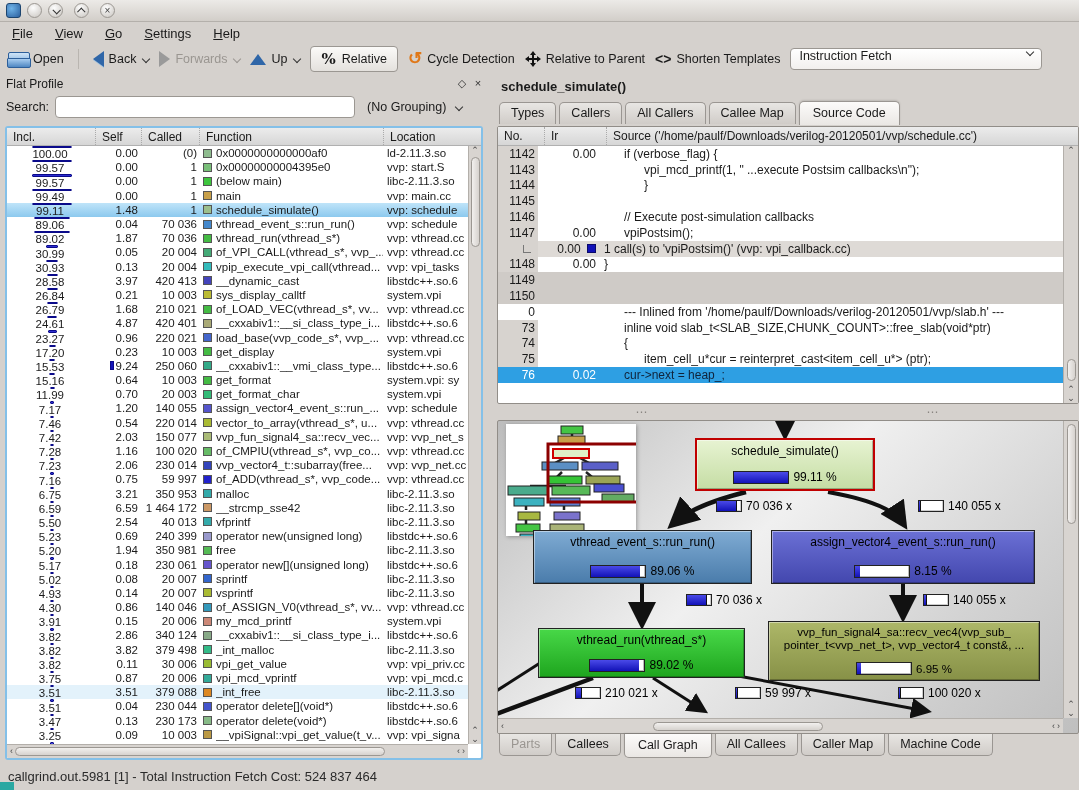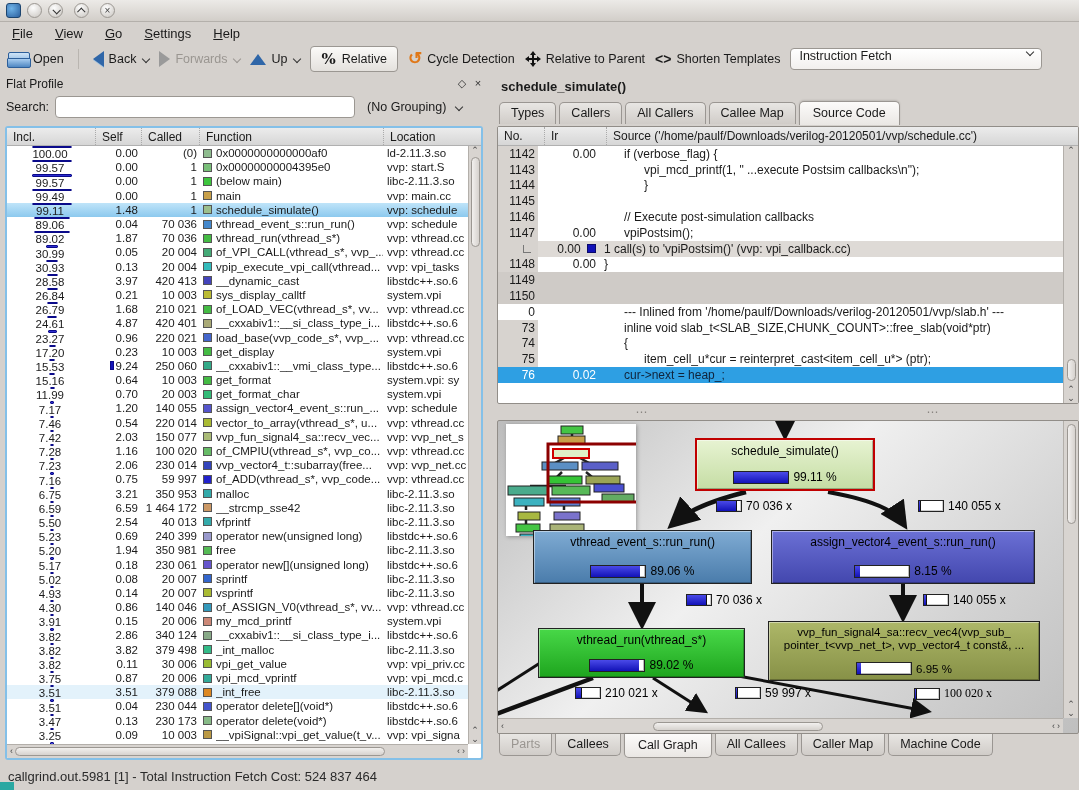--- a/index.html
+++ b/index.html
@@ -1082,21 +1082,21 @@
             <i style="width: 24%;"></i>
           </span>
           <span>210 021 x</span>
         </div>
       <div class="edge-label" style="left:237px; top:265px;">
         <span class="cbar">
             <i style="width: 10%;"></i>
           </span>
           <span>59 997 x</span>
         </div>
-      <div class="edge-label" style="left:416px; top:265px;font-family:Liberation Serif, serif;">
+      <div class="edge-label" style="left:400px; top:265px;">
         <span class="cbar">
             <i style="width: 10%;"></i>
           </span>
           <span>100 020 x</span>
         </div>
     </div>
 
     <div class="graph-sb-v">
       <div class="sb-thumb-v" style="height:100px; margin-top:3px;"></div>
       <div style="flex:1"></div>

